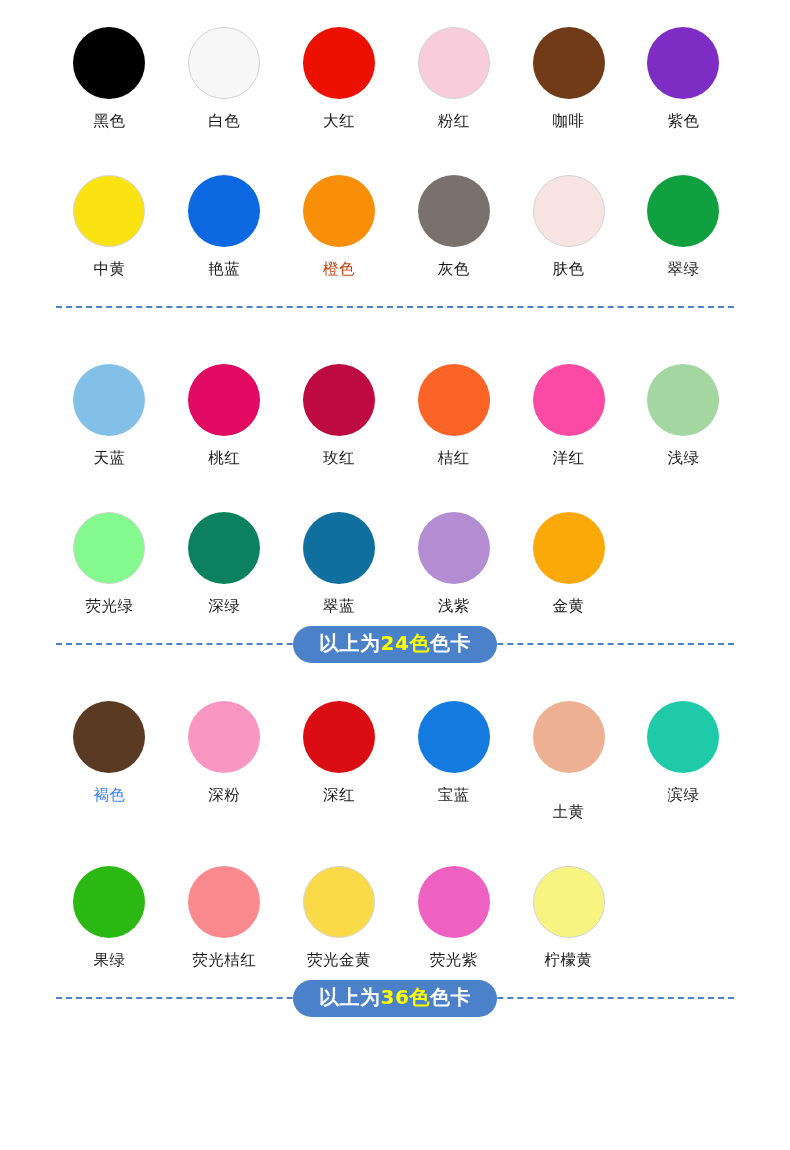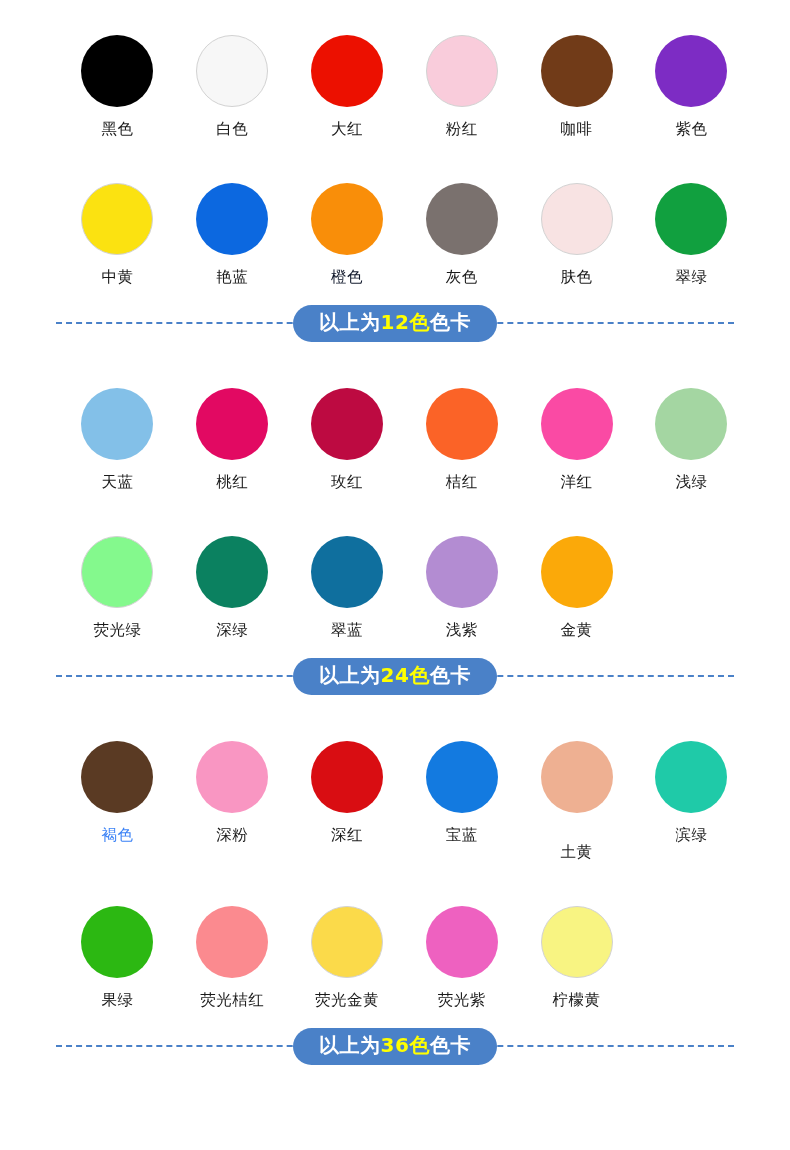--- a/index.html
+++ b/index.html
@@ -15,21 +15,21 @@
   #page {
     position: relative;
     width: 790px;
     height: 1150px;
     background: #ffffff;
   }
 
   
   .swatch-group {
     width: 719px;
-    padding: 8px;
+    padding: 0;
   }
 
   .swatch-row {
     display: flex;
     width: 790px;
   }
 
   .swatch-cell {
     width: 114.8px;
     display: flex;
@@ -140,42 +140,39 @@
       <div class="swatch-cell">
         <div class="swatch-dot bordered" style="background: rgb(251, 226, 17);"></div>
         <div class="swatch-label" style="color: rgb(26, 26, 26);">中黄</div>
       </div>
       <div class="swatch-cell">
         <div class="swatch-dot" style="background: rgb(12, 104, 224);"></div>
         <div class="swatch-label" style="color: rgb(26, 26, 26);">艳蓝</div>
       </div>
       <div class="swatch-cell">
         <div class="swatch-dot" style="background: rgb(249, 142, 9);"></div>
-        <div class="swatch-label" style="color: #0f172a;">橙色</div>
+        <div class="swatch-label" style="color: #c2410c;">橙色</div>
       </div>
       <div class="swatch-cell">
         <div class="swatch-dot" style="background: rgb(122, 113, 110);"></div>
         <div class="swatch-label" style="color: rgb(26, 26, 26);">灰色</div>
       </div>
       <div class="swatch-cell">
         <div class="swatch-dot bordered" style="background: rgb(248, 227, 227);"></div>
         <div class="swatch-label" style="color: rgb(26, 26, 26);">肤色</div>
       </div>
       <div class="swatch-cell">
         <div class="swatch-dot" style="background: rgb(17, 160, 63);"></div>
         <div class="swatch-label" style="color: rgb(26, 26, 26);">翠绿</div>
       </div>
     </div>
   </div>
 
   <div class="banner">
     <div class="banner-line" style="border-top-color: rgb(74, 129, 200);"></div>
-    <div class="banner-pill" style="background: rgb(74, 129, 200); color: rgb(255, 255, 255);">
-      <span>以上为</span><span class="pill-hl" style="color: rgb(255, 255, 0);">12色</span><span>色卡</span>
-    </div>
   </div>
 
   <div class="swatch-group">
     <div class="row-top-pad"></div>
 
     <div class="swatch-row">
       <div class="swatch-cell">
         <div class="swatch-dot" style="background: rgb(131, 192, 232);"></div>
         <div class="swatch-label" style="color: rgb(26, 26, 26);">天蓝</div>
       </div>

